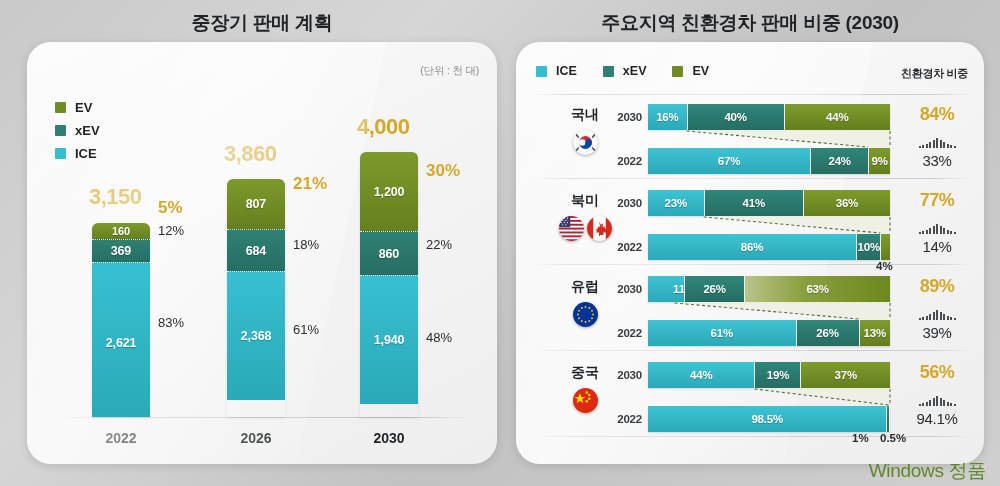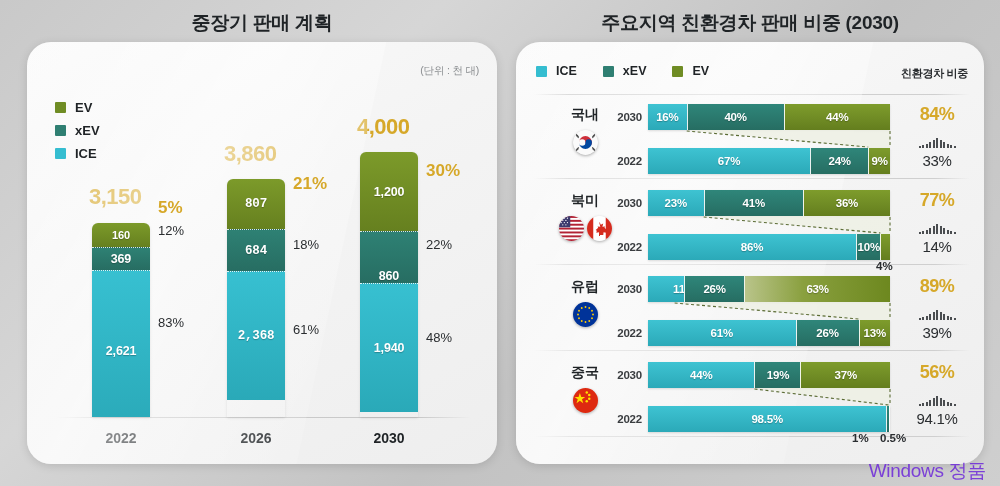--- a/index.html
+++ b/index.html
@@ -98,21 +98,21 @@
   .out-lbl { position: absolute; font-size: 11.5px; font-weight: bold; color: #2a2d30; white-space: nowrap; }
   .rg-big { position: absolute; right: 16px; top: 4px; width: 62px; text-align: center;
             font-size: 18px; font-weight: bold; color: #d6a829; letter-spacing:-0.5px;}
   .rg-small { position: absolute; right: 16px; top: 52px; width: 62px; text-align: center;
               font-size: 15px; color: #2a2d30; letter-spacing:-0.3px;}
   .spark { position: absolute; right: 16px; top: 34px; width: 62px;
            display: flex; align-items: flex-end; justify-content: center; gap: 1.5px; height: 14px;}
   .spark i { width: 2px; background: #4a4d50; display: block; }
   .connector { position: absolute; pointer-events: none; }
   .watermark { position: absolute; right: 14px; bottom: 2px;
-               font-size: 19px; color: #6d28d9; font-weight: normal; opacity: .85; letter-spacing:-0.3px;}
+               font-size: 19px; color: #4d7c0f; font-weight: normal; opacity: .85; letter-spacing:-0.3px;}
 </style>
 </head>
 <body>
 
 <div class="stage">
 
   <div class="panel-title" style="left:27px; top:10px; width:470px;">중장기 판매 계획</div>
 
   <div class="card" id="left-card">
     <div class="unit-note">(단위 : 천 대)</div>
@@ -131,39 +131,39 @@
         <span class="lbl">ICE</span>
       </div>
     </div>
 
     <div class="plot">
       <div class="axis-line"></div>
 
       <div class="total" style="left:62px; top:142px;">3,150</div>
       <div class="bar-group" style="left:65px; width:150px;">
         <div class="bar" style="height:194px;">
-          <div class="seg" style="height:24px; background:linear-gradient(180deg,#7c9a2a,#66801f);">
+          <div class="seg" style="height:16px; background:linear-gradient(180deg,#7c9a2a,#66801f);">
             <span class="val" style="font-size:11px;">160</span>
           </div>
           <div class="seg" style="height:23px; background:linear-gradient(180deg,#2e8174,#276d62);">
             <span class="val">369</span>
           </div>
           <div class="seg" style="height:161px; background:linear-gradient(180deg,#37c0d1,#2aa9b8);">
             <span class="val">2,621</span>
           </div>
         </div>
         <div class="side-pct hi" style="bottom:189px;">5%</div>
         <div class="side-pct" style="bottom:172px;">12%</div>
         <div class="side-pct" style="bottom:80px;">83%</div>
       </div>
       <div class="xlabel" style="left:65px;">2022</div>
 
       <div class="total" style="left:197px; top:99px;">3,860</div>
       <div class="bar-group" style="left:200px; width:150px;">
-        <div class="bar" style="height:238px;font-family:Liberation Mono, monospace;">
+        <div class="bar" style="height:238px;">
           <div class="seg" style="height:50px; background:linear-gradient(180deg,#7c9a2a,#66801f);">
             <span class="val">807</span>
           </div>
           <div class="seg" style="height:42px; background:linear-gradient(180deg,#2e8174,#276d62);">
             <span class="val">684</span>
           </div>
           <div class="seg" style="height:129px; background:linear-gradient(180deg,#37c0d1,#2aa9b8);">
             <span class="val">2,368</span>
           </div>
         </div>
@@ -172,21 +172,21 @@
         <div class="side-pct" style="bottom:73px;">61%</div>
       </div>
       <div class="xlabel" style="left:200px;">2026</div>
 
       <div class="total" style="left:330px; top:72px;">4,000</div>
       <div class="bar-group" style="left:333px; width:150px;">
         <div class="bar" style="height:265px;">
           <div class="seg" style="height:79px; background:linear-gradient(180deg,#7c9a2a,#66801f);">
             <span class="val">1,200</span>
           </div>
-          <div class="seg" style="height:52px; background:linear-gradient(180deg,#2e8174,#276d62);align-items:flex-end;">
+          <div class="seg" style="height:44px; background:linear-gradient(180deg,#2e8174,#276d62);">
             <span class="val">860</span>
           </div>
           <div class="seg" style="height:129px; background:linear-gradient(180deg,#37c0d1,#2aa9b8);">
             <span class="val">1,940</span>
           </div>
         </div>
         <div class="side-pct hi" style="bottom:226px;">30%</div>
         <div class="side-pct" style="bottom:158px;">22%</div>
         <div class="side-pct" style="bottom:65px;">48%</div>
       </div>

